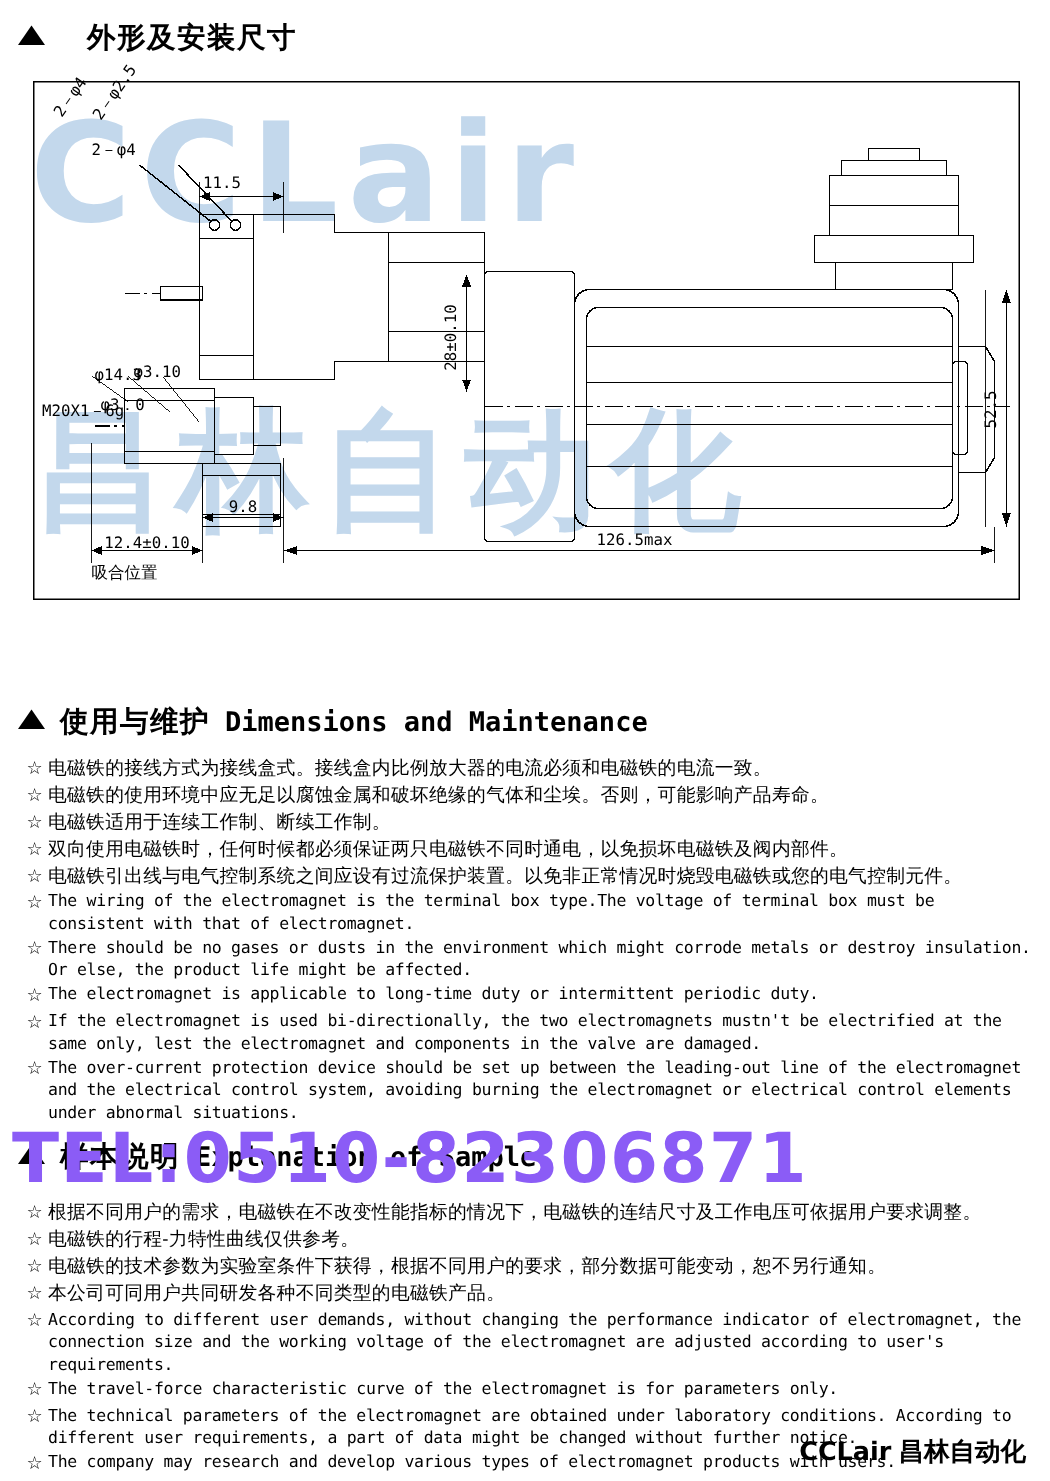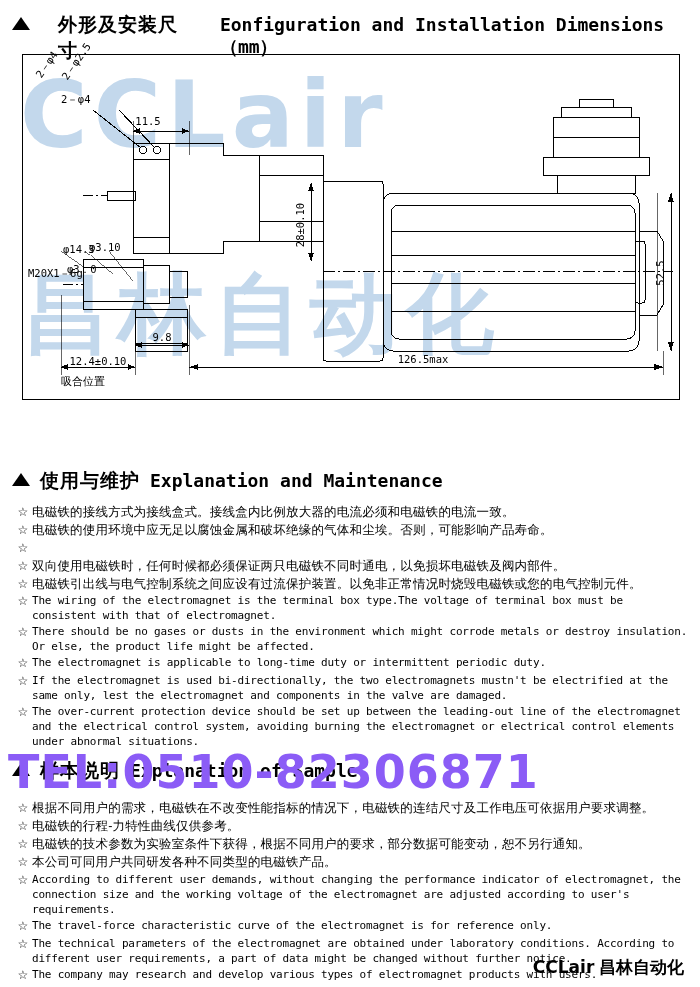--- a/index.html
+++ b/index.html
@@ -152,21 +152,20 @@
   .footer .brand { font-family: "DejaVu Sans", sans-serif; }
 </style>
 </head>
 <body>
 
 <div class="page">
 
   <div class="section-head" style="position:absolute;left:0;top:12px;gap:28px;">
     <span class="tri"></span>
     <span class="head-cn">外形及安装尺寸</span>
-    <span class="head-en">Eonfiguration and Installation Dimensions（mm）</span>
   </div>
 
   <div class="wm wm-cclair">CCLair</div>
   <div class="wm wm-cn">昌林自动化</div>
 
   <div class="drawing">
     <svg width="654" height="342" viewBox="0 0 654 342">
       <g fill="none" stroke="#000" stroke-width="1" shape-rendering="crispEdges">
 
         <line x1="70" y1="55" x2="118" y2="93"></line>
@@ -274,34 +273,35 @@
       <text class="dim-txt-cn" x="38" y="330">吸合位置</text>
     </svg>
 
     <div style="position:absolute;left:10px;top:18px;font-size:10.5px;font-family:'DejaVu Sans Mono',monospace;transform:rotate(-55deg);transform-origin:left top;">2－φ4</div>
     <div style="position:absolute;left:36px;top:20px;font-size:10.5px;font-family:'DejaVu Sans Mono',monospace;transform:rotate(-55deg);transform-origin:left top;">2－φ2.5</div>
   </div>
 
   <div class="section-head" style="position:absolute;left:0;top:468px;">
     <span class="tri"></span>
     <span class="head-cn">使用与维护</span>
-    <span class="head-en">Explanation and Maintenance</span>
+    <span class="head-en">Dimensions and Maintenance</span>
   </div>
 
   <div class="list" style="top:504px;">
     <div class="li">
       <span class="star">☆</span>
       <span class="li-cn">电磁铁的接线方式为接线盒式。接线盒内比例放大器的电流必须和电磁铁的电流一致。</span>
     </div>
     <div class="li">
       <span class="star">☆</span>
       <span class="li-cn">电磁铁的使用环境中应无足以腐蚀金属和破坏绝缘的气体和尘埃。否则，可能影响产品寿命。</span>
     </div>
     <div class="li">
       <span class="star">☆</span>
+      <span class="li-cn">电磁铁适用于连续工作制、断续工作制。</span>
     </div>
     <div class="li">
       <span class="star">☆</span>
       <span class="li-cn">双向使用电磁铁时，任何时候都必须保证两只电磁铁不同时通电，以免损坏电磁铁及阀内部件。</span>
     </div>
     <div class="li">
       <span class="star">☆</span>
       <span class="li-cn">电磁铁引出线与电气控制系统之间应设有过流保护装置。以免非正常情况时烧毁电磁铁或您的电气控制元件。</span>
     </div>
   </div>
@@ -356,21 +356,21 @@
     </div>
   </div>
 
   <div class="list" style="top:872px;">
     <div class="li">
       <span class="star">☆</span>
       <span class="li-en li-en-wrap">According to different user demands, without changing the performance indicator of electromagnet, the connection size and the working voltage of the electromagnet are adjusted according to user's requirements.</span>
     </div>
     <div class="li">
       <span class="star">☆</span>
-      <span class="li-en li-en-wrap">The travel-force characteristic curve of the electromagnet is for reference only.</span>
+      <span class="li-en li-en-wrap">The travel-force characteristic curve of the electromagnet is for parameters only.</span>
     </div>
     <div class="li">
       <span class="star">☆</span>
       <span class="li-en li-en-wrap">The technical parameters of the electromagnet are obtained under laboratory conditions. According to different user requirements, a part of data might be changed without further notice.</span>
     </div>
     <div class="li">
       <span class="star">☆</span>
       <span class="li-en li-en-wrap">The company may research and develop various types of electromagnet products with users.</span>
     </div>
   </div>

